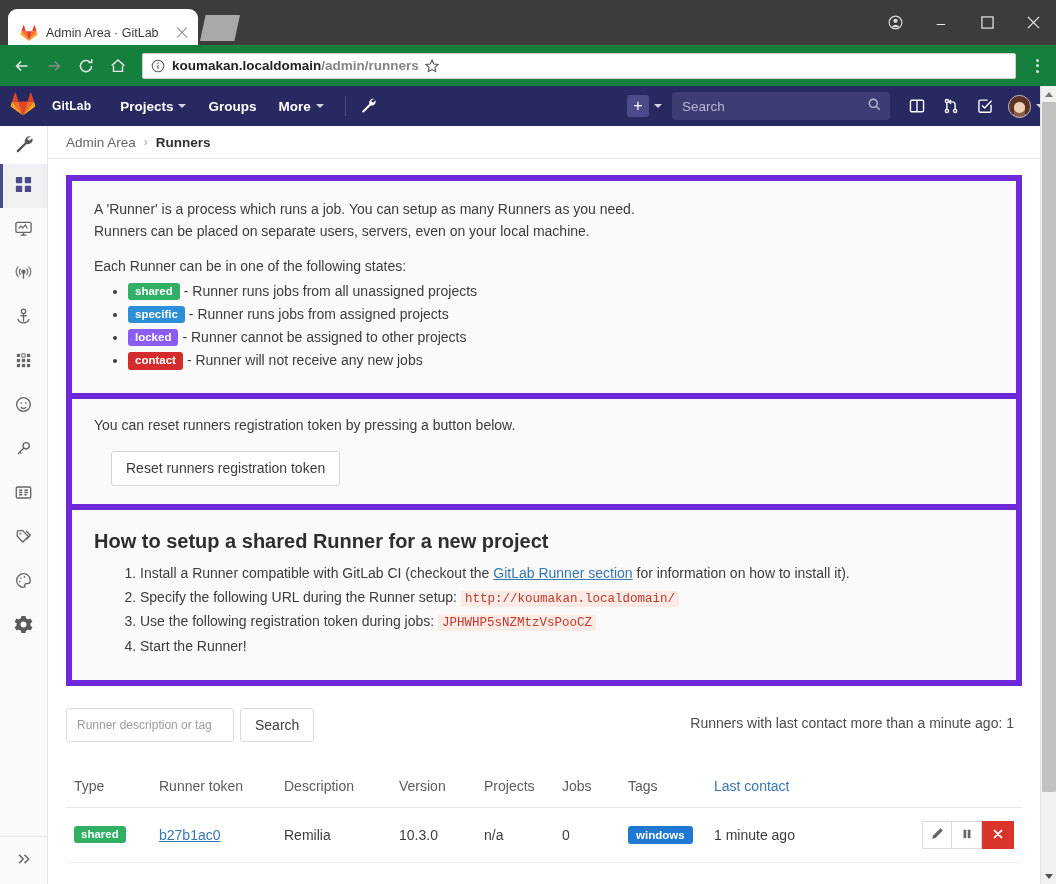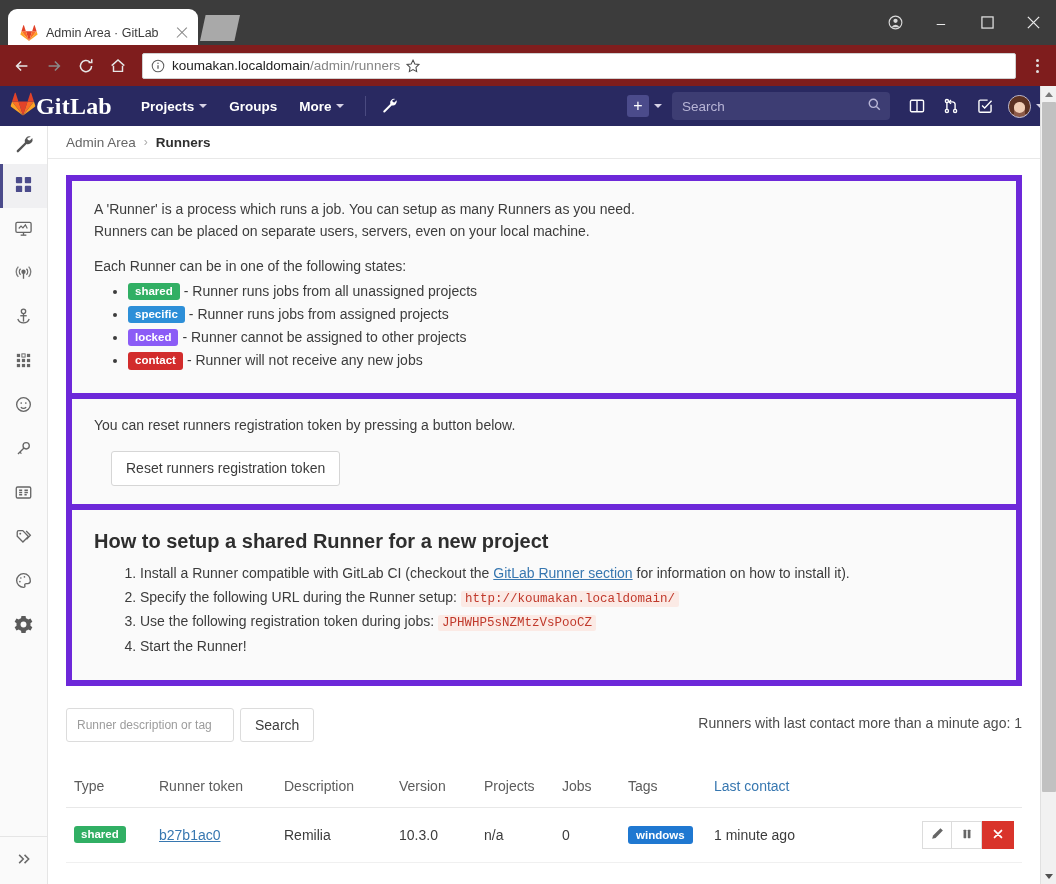--- a/index.html
+++ b/index.html
@@ -33,42 +33,42 @@
   .tab-close::after  { transform:rotate(-45deg); }
   .newtab {
     width:40px; height:26px; margin-left:2px; margin-bottom:4px;
     background:#a9a9a9; clip-path:polygon(14% 0, 100% 0, 86% 100%, 0 100%);
   }
   .win-controls { position:absolute; right:0; top:0; height:45px; display:flex; align-items:center; }
   .win-btn { width:46px; height:45px; display:flex; align-items:center; justify-content:center; }
   .win-glyph { color:#e8e8e8; font-size:15px; line-height:1; }
 
   .toolbar {
-    height:41px; background:#7f1d1d; display:flex; align-items:center; padding:0 6px;
+    height:41px; background:#15803d; display:flex; align-items:center; padding:0 6px;font-weight:bold;
   }
   .nav-btn { width:32px; height:32px; display:flex; align-items:center; justify-content:center; }
   .urlbar {
     flex:1; height:26px; background:#ffffff; border:1px solid #d0d0d0; border-radius:2px;
     display:flex; align-items:center; padding:0 8px; margin:0 8px; font-size:13.5px;
   }
   .url-scheme-icon { width:14px; height:14px; margin-right:7px; flex:0 0 14px; }
   .url-text { color:#222; white-space:nowrap; overflow:hidden; }
   .url-text .dim { color:#848484; }
   .star-btn { width:26px; height:26px; display:flex; align-items:center; justify-content:center; }
   .menu-btn { width:26px; height:32px; display:flex; flex-direction:column; align-items:center; justify-content:center; gap:2.5px; }
   .menu-dot { width:3px; height:3px; border-radius:50%; background:#e0e0e0; }
 
   
   .page { position:absolute; left:0; top:86px; width:1056px; height:798px; background:#fff; overflow:hidden; }
 
   .gl-navbar {
     height:40px; background:#292961; display:flex; align-items:center; padding:0 8px 0 10px; color:#fff;
   }
   .gl-logo-wrap { display:flex; align-items:center; margin-right:18px; }
-  .gl-logo-text { font-size:24px; font-weight:600; letter-spacing:.2px; margin-left:0; color:#fff;font-family:Liberation Serif, serif; }
+  .gl-logo-text { font-size:12px; font-weight:600; letter-spacing:.2px; margin-left:16px; color:#fff; }
   .gl-nav-item {
     font-size:13.5px; font-weight:600; color:#fff; padding:0 11px; height:40px;
     display:flex; align-items:center; gap:5px; white-space:nowrap;
   }
   .caret { border-left:4px solid transparent; border-right:4px solid transparent; border-top:4.5px solid #d6d2e6; display:inline-block; }
   .nav-sep { width:1px; height:20px; background:#4a4a80; margin:0 10px; }
   .wrench-nav { display:flex; align-items:center; justify-content:center; width:26px; height:40px; }
 
   .gl-nav-right { margin-left:auto; display:flex; align-items:center; gap:0; }
   .plus-box {
@@ -158,21 +158,21 @@
   .search-input {
     width:168px; height:34px; border:1px solid #dcdcdc; border-radius:3px; background:#fff;
     display:flex; align-items:center; padding:0 10px; font-size:12px; color:#9c9c9c;
     overflow:hidden; white-space:nowrap;
   }
   .search-btn {
     height:34px; margin-left:6px; background:#fff; border:1px solid #dcdcdc; border-radius:3px;
     display:flex; align-items:center; padding:0 14px; font-size:14px; color:#3c3c3c;
   }
   .runner-count {
-    position:absolute; right:0; top:29px; font-size:14px; color:#4c4c4c; white-space:nowrap;
+    position:absolute; right:8px; top:29px; font-size:14px; color:#4c4c4c; white-space:nowrap;
   }
 
   table.runners { width:100%; border-collapse:collapse; margin-top:26px; font-size:14px; }
   table.runners thead th {
     text-align:left; font-weight:400; color:#5c5c5c; padding:10px 8px 13px 8px;
     border-bottom:1px solid #e8e8e8; white-space:nowrap;
   }
   table.runners thead th.sortable { color:#3777b0; }
   table.runners tbody td {
     padding:13px 8px; border-bottom:1px solid #f0f0f0; color:#3c3c3c; vertical-align:middle;

